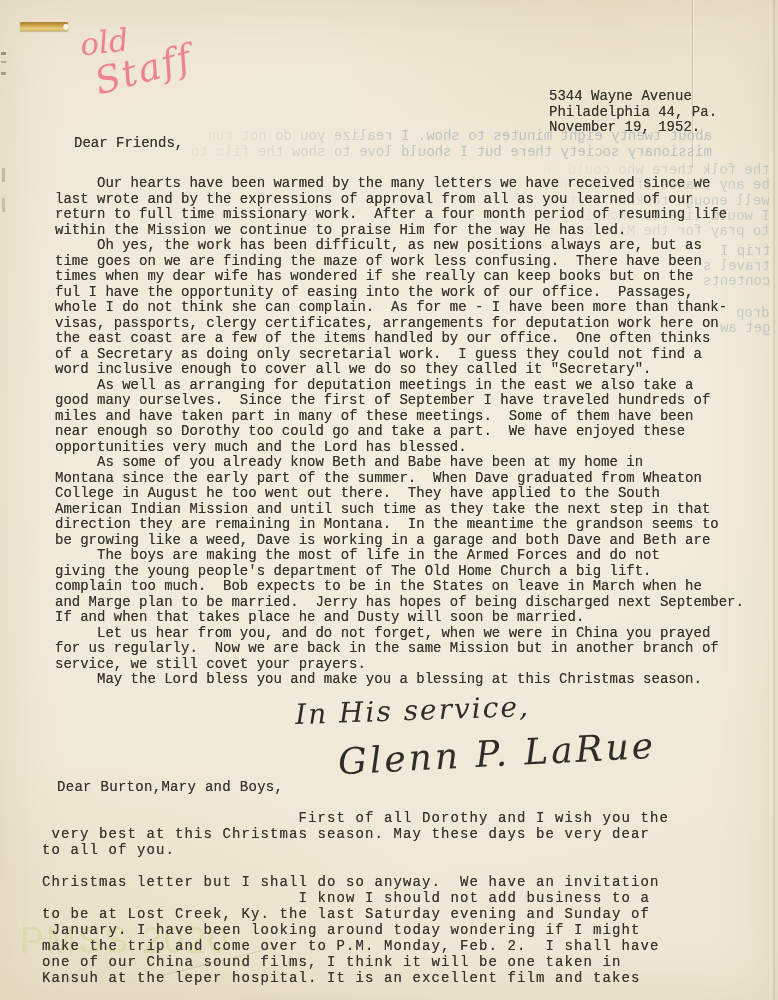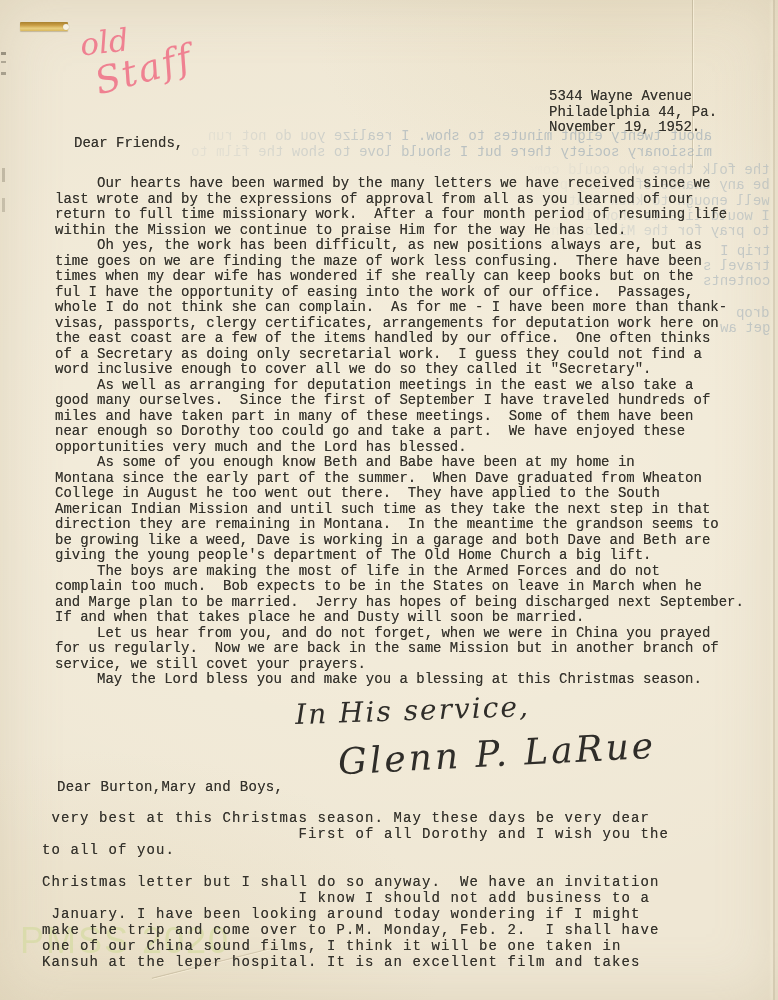--- a/index.html
+++ b/index.html
@@ -132,46 +132,47 @@
       <div class="line">whole I do not think she can complain.  As for me - I have been more than thank-</div>
       <div class="line">visas, passports, clergy certificates, arrangements for deputation work here on</div>
       <div class="line">the east coast are a few of the items handled by our office.  One often thinks</div>
       <div class="line">of a Secretary as doing only secretarial work.  I guess they could not find a</div>
       <div class="line">word inclusive enough to cover all we do so they called it "Secretary".</div>
       <div class="line">     As well as arranging for deputation meetings in the east we also take a</div>
       <div class="line">good many ourselves.  Since the first of September I have traveled hundreds of</div>
       <div class="line">miles and have taken part in many of these meetings.  Some of them have been</div>
       <div class="line">near enough so Dorothy too could go and take a part.  We have enjoyed these</div>
       <div class="line">opportunities very much and the Lord has blessed.</div>
-      <div class="line">     As some of you enough know Beth and Babe have been at my home in</div>
+      <div class="line">     As some of you already know Beth and Babe have been at my home in</div>
       <div class="line">Montana since the early part of the summer.  When Dave graduated from Wheaton</div>
       <div class="line">College in August he too went out there.  They have applied to the South</div>
       <div class="line">American Indian Mission and until such time as they take the next step in that</div>
       <div class="line">direction they are remaining in Montana.  In the meantime the grandson seems to</div>
       <div class="line">be growing like a weed, Dave is working in a garage and both Dave and Beth are</div>
+      <div class="line">     The boys are making the most of life in the Armed Forces and do not</div>
       <div class="line">giving the young people's department of The Old Home Church a big lift.</div>
-      <div class="line">     The boys are making the most of life in the Armed Forces and do not</div>
       <div class="line">complain too much.  Bob expects to be in the States on leave in March when he</div>
       <div class="line">and Marge plan to be married.  Jerry has hopes of being discharged next September.</div>
       <div class="line">If and when that takes place he and Dusty will soon be married.</div>
       <div class="line">     Let us hear from you, and do not forget, when we were in China you prayed</div>
       <div class="line">for us regularly.  Now we are back in the same Mission but in another branch of</div>
       <div class="line">service, we still covet your prayers.</div>
       <div class="line">     May the Lord bless you and make you a blessing at this Christmas season.</div>
     </div>
   <div class="abs hand closing">In His service,</div>
   <div class="abs hand signature">Glenn P. LaRue</div>
 
   <div class="abs salutation2 typed">Dear Burton,Mary and Boys,</div>
   <div class="abs body2 typed">
+      <div class="line">                           First of all Dorothy and I wish you the</div>
       <div class="line"> very best at this Christmas season. May these days be very dear</div>
-      <div class="line">                           First of all Dorothy and I wish you the</div>
       <div class="line">to all of you.</div>
       <div class="line">&nbsp;</div>
       <div class="line">Christmas letter but I shall do so anyway.  We have an invitation</div>
       <div class="line">                           I know I should not add business to a</div>
+      <div class="line">to be at Lost Creek, Ky. the last Saturday evening and Sunday of</div>
       <div class="line"> January. I have been looking around today wondering if I might</div>
       <div class="line">make the trip and come over to P.M. Monday, Feb. 2.  I shall have</div>
       <div class="line">one of our China sound films, I think it will be one taken in</div>
       <div class="line">Kansuh at the leper hospital. It is an excellent film and takes</div>
     </div>
 
 </div>
 
 </body></html>

